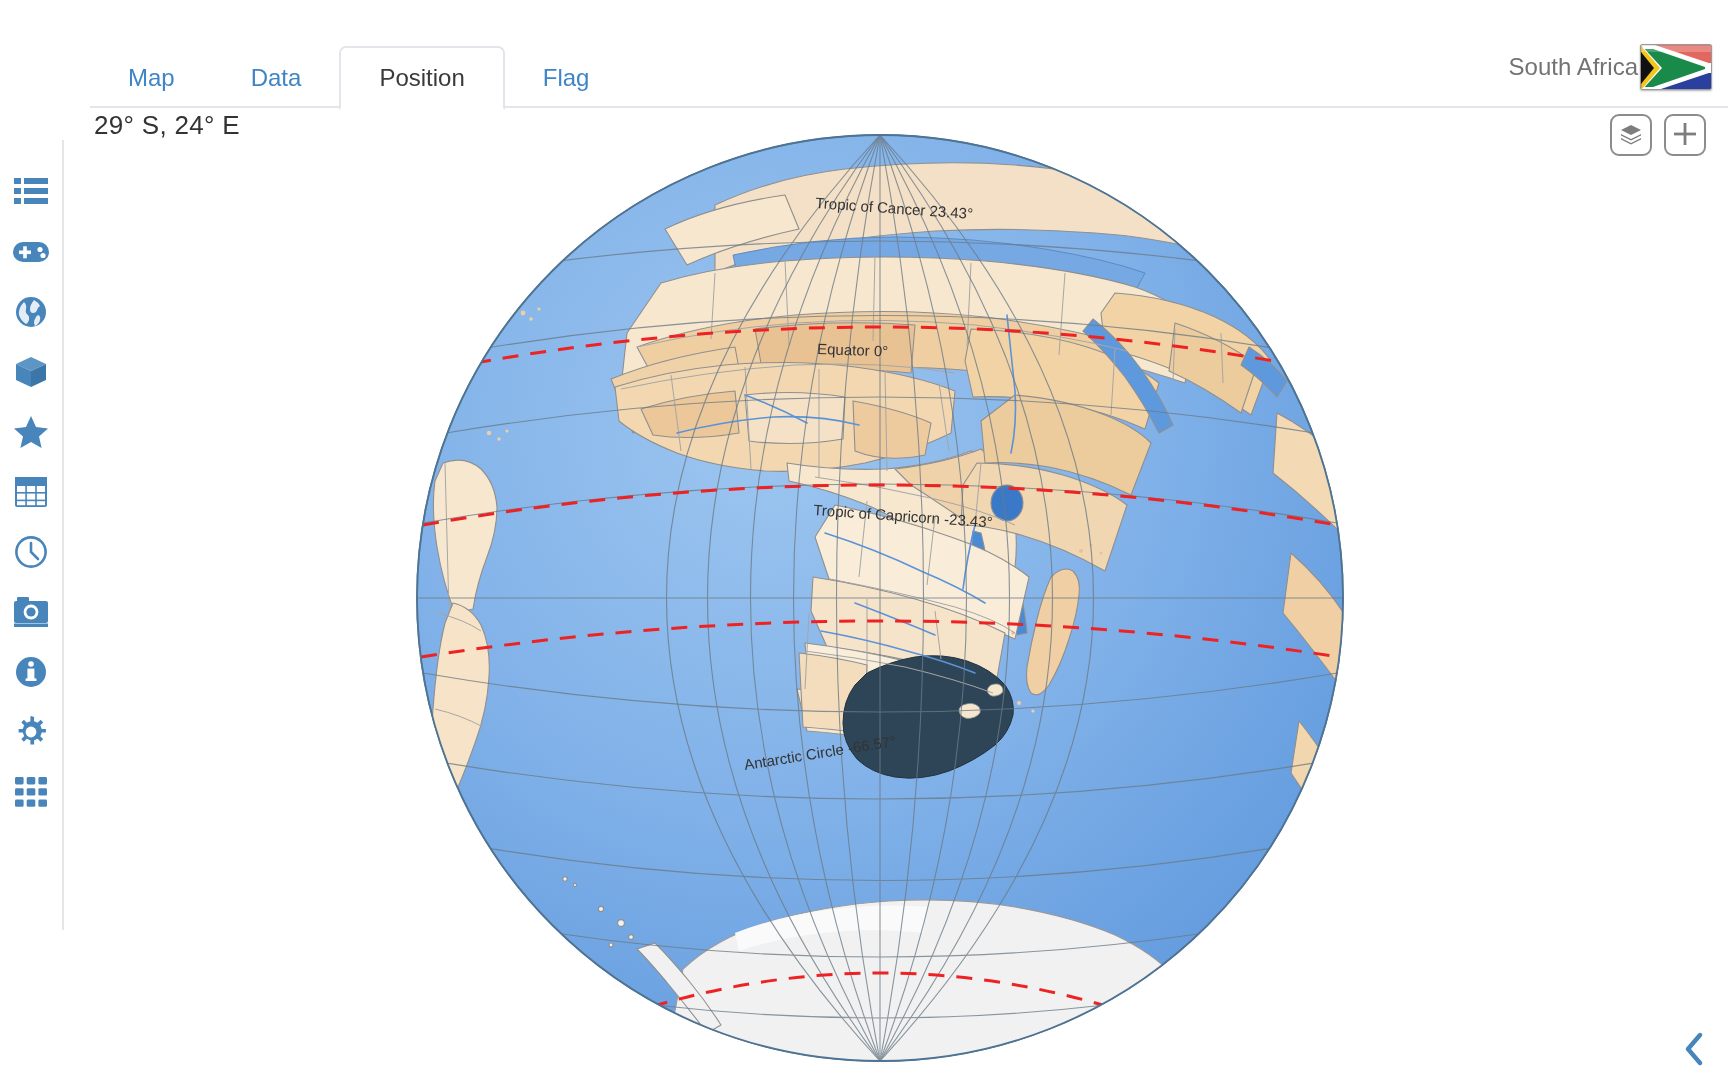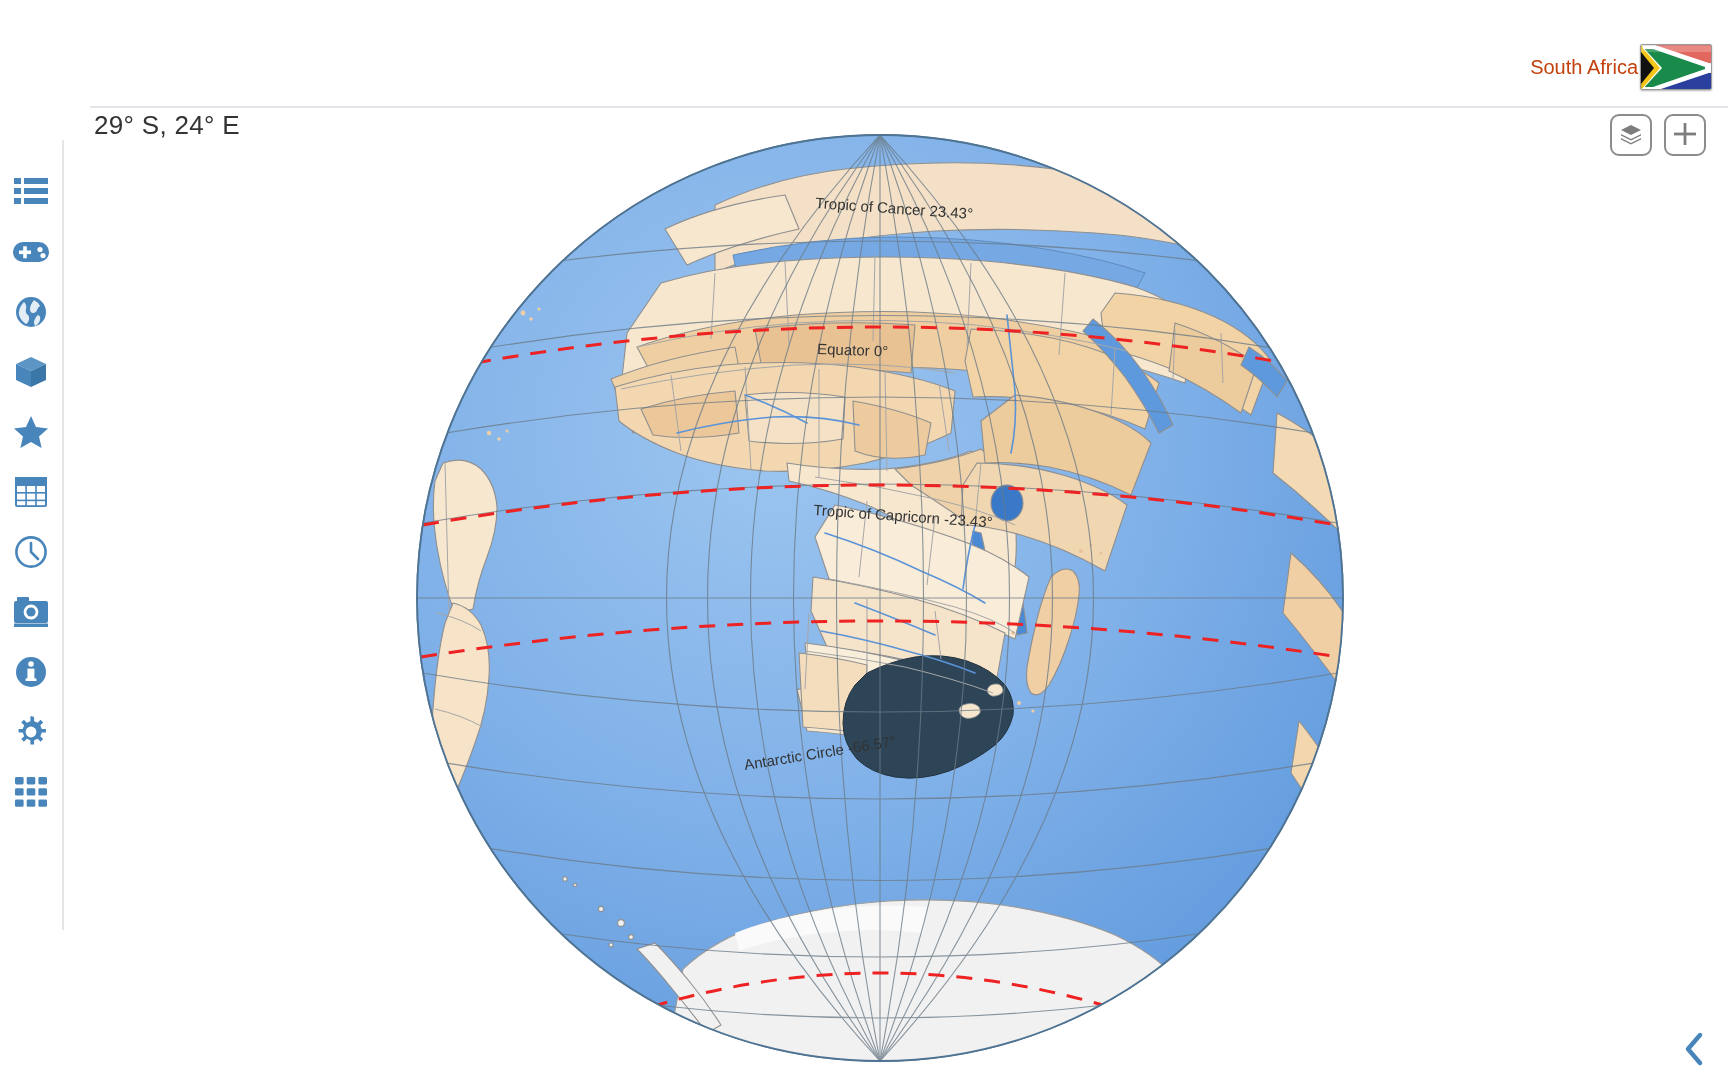--- a/index.html
+++ b/index.html
@@ -58,22 +58,22 @@
     border-radius: 7px 7px 0 0;
     height: 64px;
     line-height: 60px;
     z-index: 4;
     margin-bottom: -2px;
   }
 
   .country-name {
     position: absolute;
     right: 90px; top: 52px;
-    font-size: 20px;
-    color: #c2410c;
+    font-size: 24px;
+    color: #737373;
     line-height: 30px;
     white-space: nowrap;
   }
   .flag {
     position: absolute;
     right: 16px; top: 44px;
     width: 72px; height: 46px;
     border: 1px solid #9a9a9a;
     border-radius: 2px;
     overflow: hidden;
@@ -150,20 +150,26 @@
     cursor: pointer;
     color: #4785bb;
   }
 </style>
 </head>
 <body>
 
 <div id="app">
 
   <div class="tabbar">
+    <div class="tabs">
+      <button class="tab">Map</button>
+      <button class="tab">Data</button>
+      <button class="tab active">Position</button>
+      <button class="tab">Flag</button>
+    </div>
 
     <div class="country-name">South Africa</div>
 
     <div class="flag">
       <svg width="72" height="46" viewBox="0 0 72 46" xmlns="http://www.w3.org/2000/svg">
         <rect x="0" y="0" width="72" height="23" fill="#e2685f"></rect>
         <rect x="0" y="23" width="72" height="23" fill="#2b3f9e"></rect>
         <path d="M0,18 L72,18 L72,28 L0,28 Z" fill="#ffffff"></path>
         <path d="M14,0 L72,19.5 L72,26.5 L14,46 L0,46 L0,0 Z" fill="#ffffff"></path>
         <path d="M20,3 L72,21 L72,25 L20,43 L6,43 L6,3 Z" fill="#ffffff"></path>

